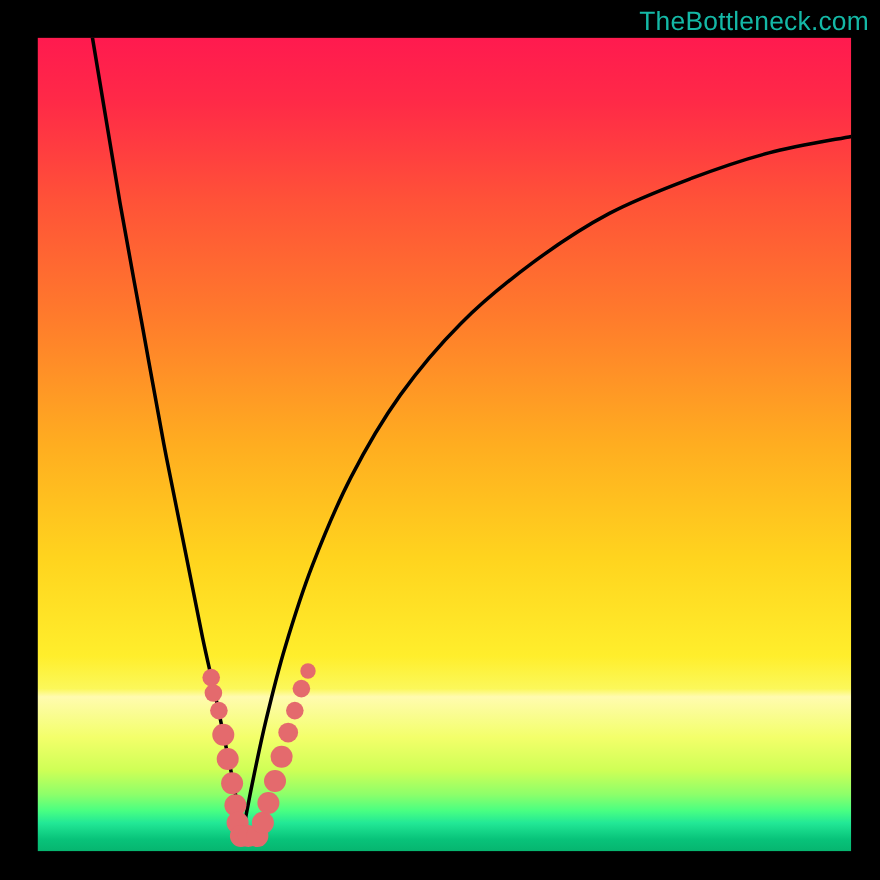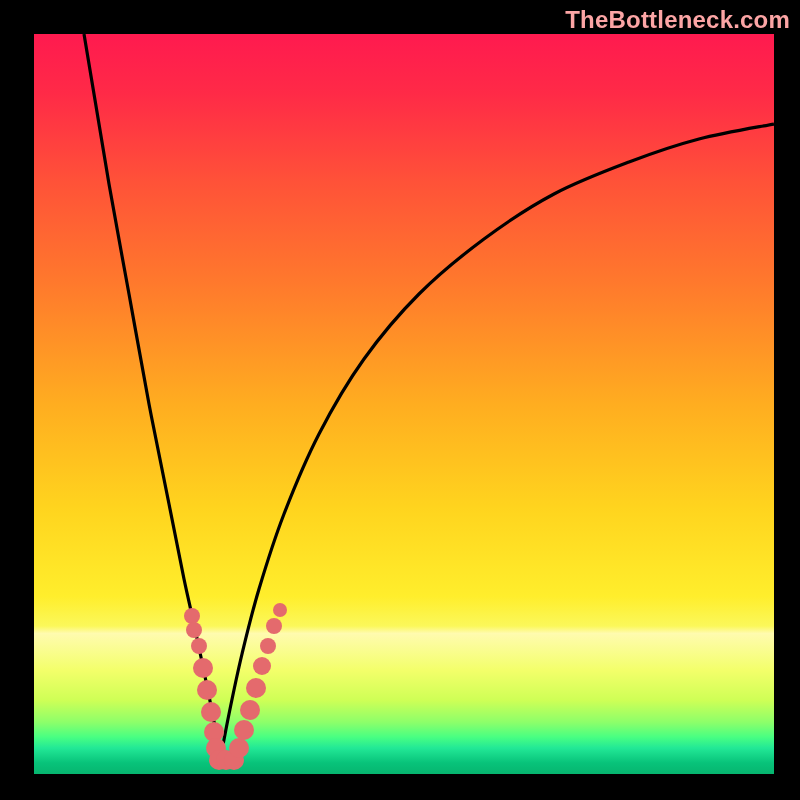--- a/index.html
+++ b/index.html
@@ -27,22 +27,22 @@
   .gradient {
     position: absolute;
     left: 0; top: 0; right: 0; bottom: 0;
   }
   .watermark {
     position: absolute;
     top: 6px;
     right: 10px;
     font-family: Arial, Helvetica, sans-serif;
     font-size: 24px;
-    font-weight: bold;
-    color: #fca5a5;
+    font-weight: normal;
+    color: #14b8a6;
     letter-spacing: 0.2px;
     user-select: none;
   }
   svg.curves {
     position: absolute;
     left: 0; top: 0;
     width: 740px;
     height: 740px;
   }
   .curve {

